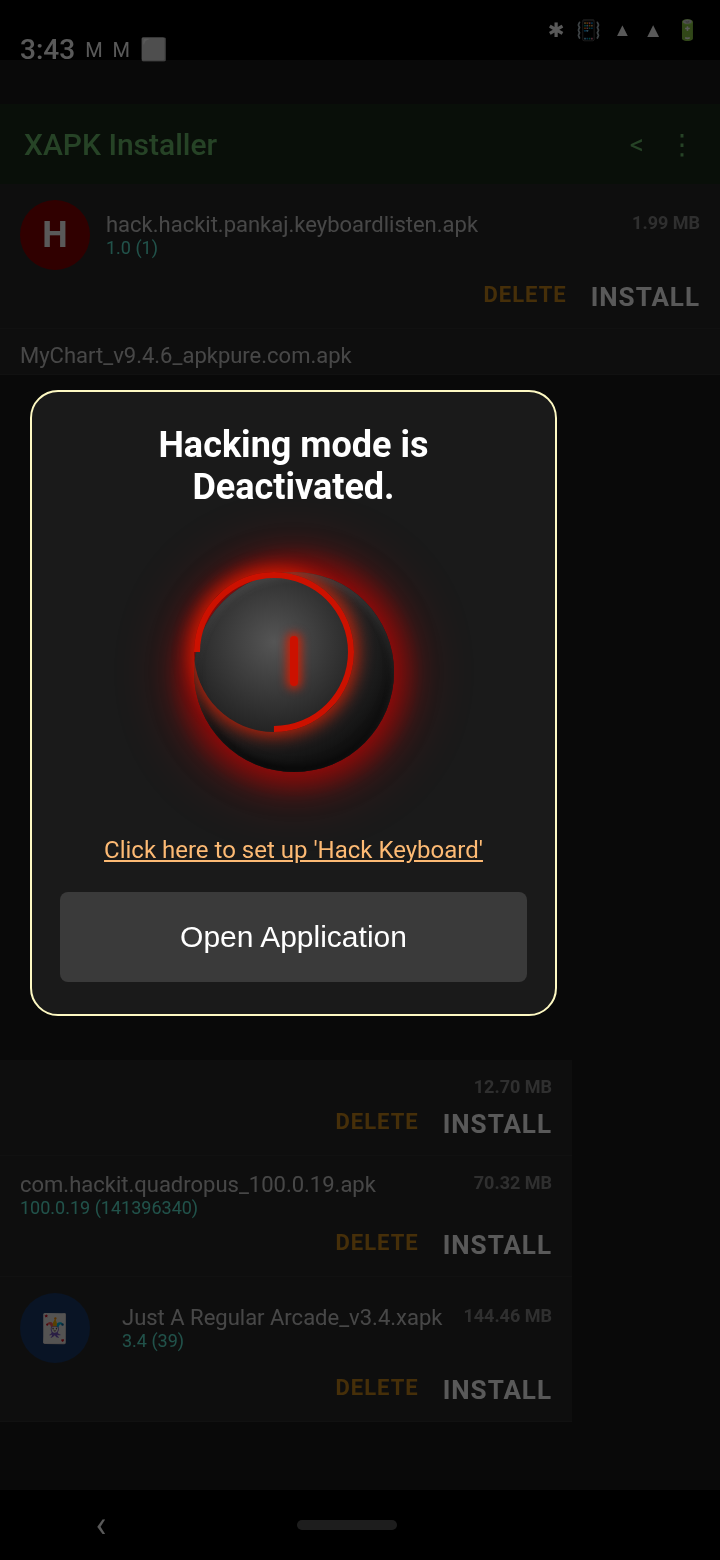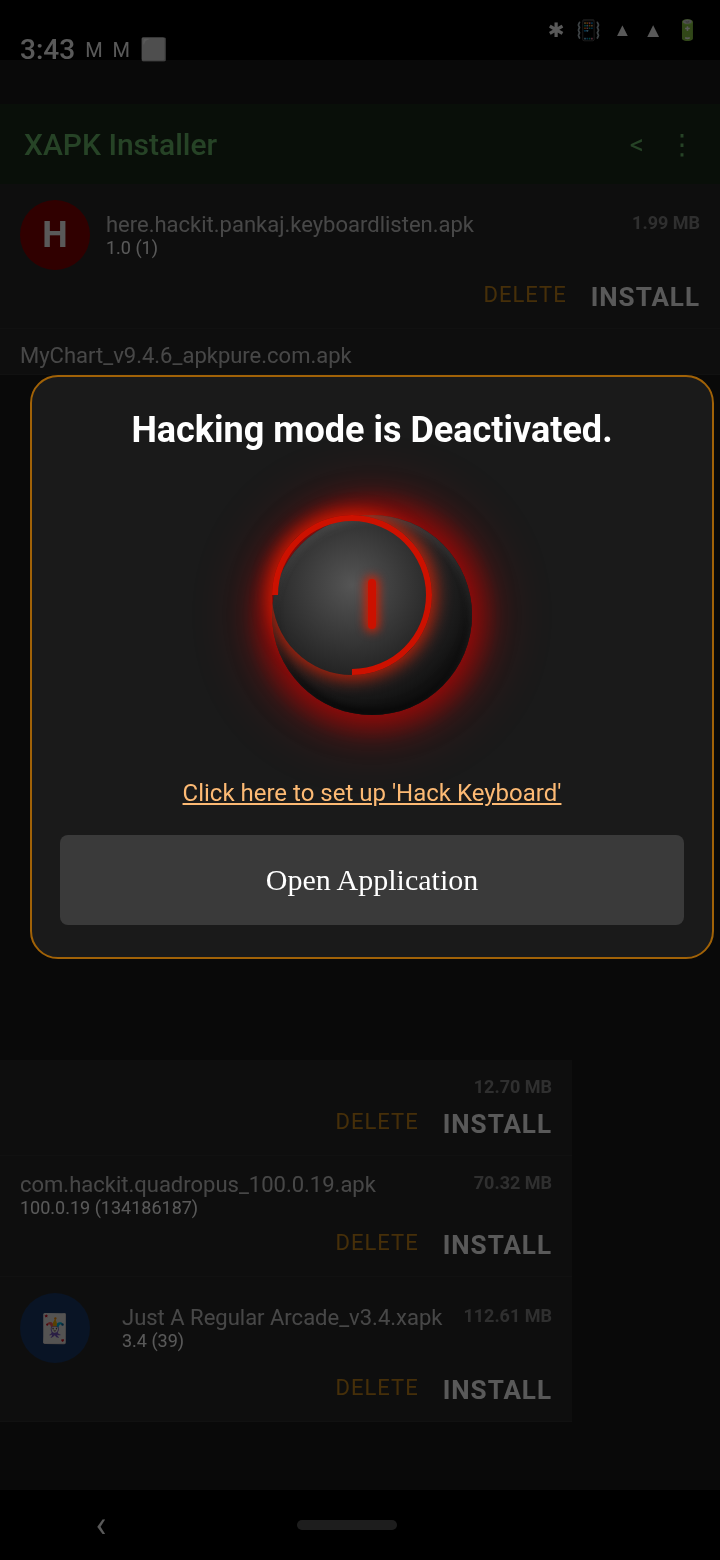--- a/index.html
+++ b/index.html
@@ -109,39 +109,39 @@
     }
     .apk-info {
       flex: 1;
     }
     .apk-name {
       color: #ccc;
       font-size: 22px;
       word-break: break-all;
     }
     .apk-version {
-      color: #ffffff;
+      color: #5eead4;
       font-size: 18px;
     }
     .apk-size {
       color: #888;
       font-size: 18px;
       text-align: right;
       font-weight: bold;
     }
     .apk-actions {
       display: flex;
       justify-content: flex-end;
       gap: 24px;
       margin-top: 12px;
     }
     .btn-delete {
       color: #c8861a;
       font-size: 22px;
-      font-weight: 400;
+      font-weight: 700;
       letter-spacing: 1px;
     }
     .btn-install {
       color: #fff;
       font-size: 26px;
       font-weight: 700;
       letter-spacing: 1px;
     }
 
     
@@ -150,26 +150,26 @@
       top: 0; left: 0;
       width: 720px;
       height: 1560px;
       background: rgba(0,0,0,0.65);
       z-index: 10;
     }
 
     
     .modal {
       position: absolute;
-      top: 375px;
+      top: 390px;
       left: 30px;
-      width: 684px;
+      width: 527px;
       background: #1a1a1a;
       border-radius: 28px;
-      border: 2px solid #a16207;
+      border: 2px solid #fef9c3;
       z-index: 20;
       padding: 32px 28px 32px 28px;
       display: flex;
       flex-direction: column;
       align-items: center;
     }
 
     .modal-title {
       color: #fff;
       font-size: 36px;
@@ -241,21 +241,20 @@
       width: 100%;
       background: #3a3a3a;
       border: none;
       border-radius: 8px;
       padding: 28px 0;
       color: #fff;
       font-size: 30px;
       font-weight: 500;
       text-align: center;
       cursor: pointer;
-      font-family: Liberation Serif, serif;
     }
 
     
     .bottom-nav {
       position: absolute;
       bottom: 0;
       left: 0;
       width: 720px;
       height: 70px;
       background: #000;
@@ -311,21 +310,21 @@
   </div>
 </div>
 
 <div class="bg-list">
 
   <div class="apk-item">
     <div class="apk-item-row">
       <div class="apk-icon" style="background:#8b0000;">H</div>
       <div class="apk-info">
         <div class="item-header-row">
-          <span class="apk-name">here.hackit.pankaj.keyboardlisten.apk</span>
+          <span class="apk-name">hack.hackit.pankaj.keyboardlisten.apk</span>
           <span class="apk-size">1.99 MB</span>
         </div>
         <span class="apk-version">1.0 (1)</span>
       </div>
     </div>
     <div class="apk-actions">
       <span class="btn-delete">DELETE</span>
       <span class="btn-install">INSTALL</span>
     </div>
   </div>
@@ -375,36 +374,36 @@
     </div>
   </div>
 
   <div class="apk-item">
     <div class="apk-item-row">
       <div class="apk-info">
         <div class="item-header-row">
           <span class="apk-name">com.hackit.quadropus_100.0.19.apk</span>
           <span class="apk-size">70.32 MB</span>
         </div>
-        <span class="apk-version">100.0.19 (134186187)</span>
+        <span class="apk-version">100.0.19 (141396340)</span>
       </div>
     </div>
     <div class="apk-actions">
       <span class="btn-delete">DELETE</span>
       <span class="btn-install">INSTALL</span>
     </div>
   </div>
 
   <div class="apk-item">
     <div class="apk-item-row">
       <div class="apk-icon-cartoon" style="width:70px;height:70px;border-radius:35px;background:#1a3a6b;display:flex;align-items:center;justify-content:center;font-size:28px;flex-shrink:0;color:#fff;">🃏</div>
       <div class="apk-info" style="margin-left:16px;">
         <div class="item-header-row">
           <span class="apk-name">Just A Regular Arcade_v3.4.xapk</span>
-          <span class="apk-size">112.61 MB</span>
+          <span class="apk-size">144.46 MB</span>
         </div>
         <span class="apk-version">3.4 (39)</span>
       </div>
     </div>
     <div class="apk-actions">
       <span class="btn-delete">DELETE</span>
       <span class="btn-install">INSTALL</span>
     </div>
   </div>
 

